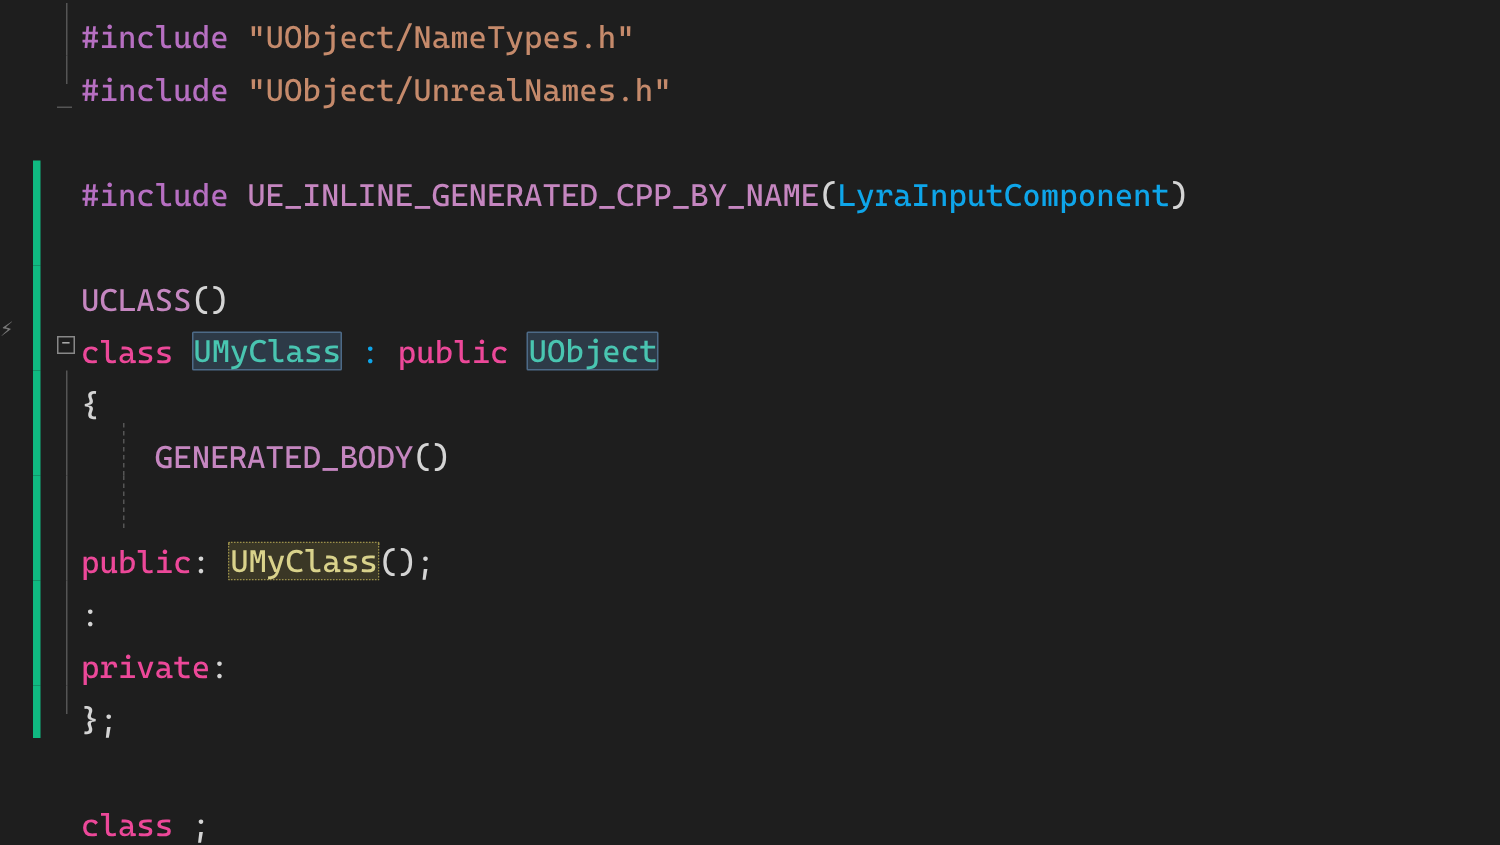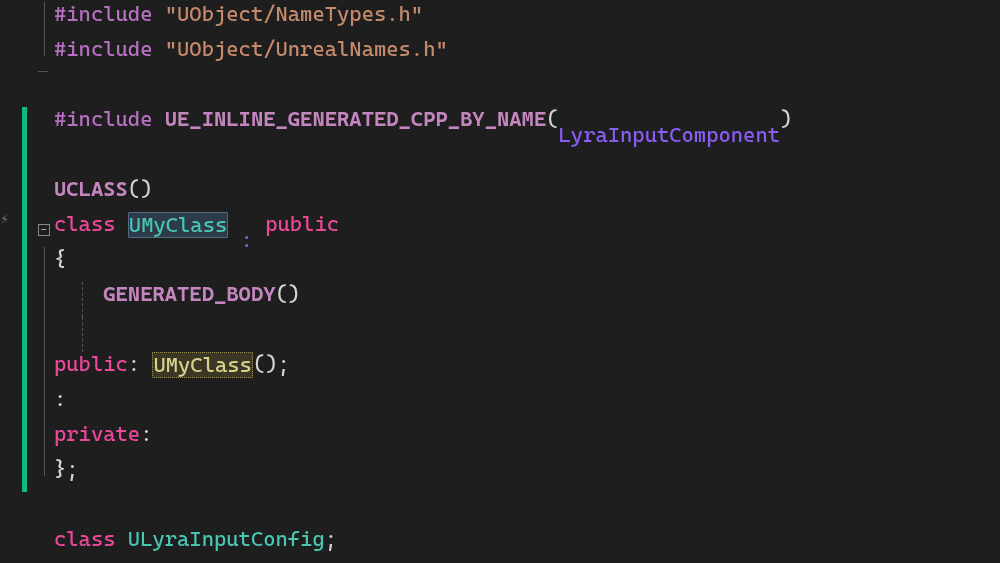--- a/index.html
+++ b/index.html
@@ -13,21 +13,21 @@
     overflow: hidden;
     position: relative;
   }
   .editor {
     padding-top: 2px;
     position: relative;
     height: 100%;
   }
   .line {
     display: flex;
-    align-items: flex-start;
+    align-items: flex-end;
     height: 35px;
     position: relative;
     padding-left: 54px;
     white-space: pre;
   }
   .change-bar {
     position: absolute;
     left: 22px;
     top: 0;
     width: 5px;
@@ -61,23 +61,23 @@
     font-size: 10px;
     line-height: 1;
     color: #bbb;
     cursor: pointer;
   }
   .macro { color: #b66fc1; }
   .keyword { color: #ec4899; }
   .string { color: #c58a6b; }
   .type { color: #49c5b1; }
   .func { color: #d9d28b; }
-  .plain { color: #8b5cf6; margin-top: 16px; }
+  .plain { color: #0ea5e9; margin-top: 16px; }
   .punc { color: #d4d4d4; }
-  .ucl { color: #c586c0; font-weight: bold; }
+  .ucl { color: #c586c0; }
 
   .hl1 {
     background: #2d3a47;
     border: 1px solid #4d6a87;
     border-radius: 1px;
     padding: 0 0px;
   }
   .hl2 {
     background: #3a3726;
     border: 1px dotted #9a8f4a;
@@ -122,21 +122,21 @@
   </div>
 
   <div class="line">
     <span class="change-bar"></span>
     <span class="ucl">UCLASS</span><span class="punc">()</span>
   </div>
 
   <div class="line">
     <span class="change-bar"></span>
     <span class="fold-box">−</span>
-    <span class="keyword">class</span><span class="plain"> </span><span class="type hl1">UMyClass</span><span class="plain"> : </span><span class="keyword">public</span><span class="plain"> </span>
+    <span class="keyword">class</span><span class="plain"> </span><span class="type hl1">UMyClass</span><span class="plain"> : </span><span class="keyword">public</span><span class="plain"> </span><span class="type hl1">UObject</span>
   </div>
 
   <div class="line">
     <span class="change-bar"></span>
     <span class="fold-line"></span>
     <span class="punc">{</span>
   </div>
 
   <div class="line">
     <span class="change-bar"></span>
@@ -171,16 +171,16 @@
 
   <div class="line">
     <span class="change-bar"></span>
     <span class="fold-line" style="height:55%;"></span>
     <span class="punc">};</span>
   </div>
 
   <div class="line"></div>
 
   <div class="line">
-    <span class="keyword">class</span><span class="plain"> </span><span class="type">ULyraInputConfig</span><span class="punc">;</span>
+    <span class="keyword">class</span><span class="plain"> </span><span class="punc">;</span>
   </div>
 
 </div>
 
 </body></html>

